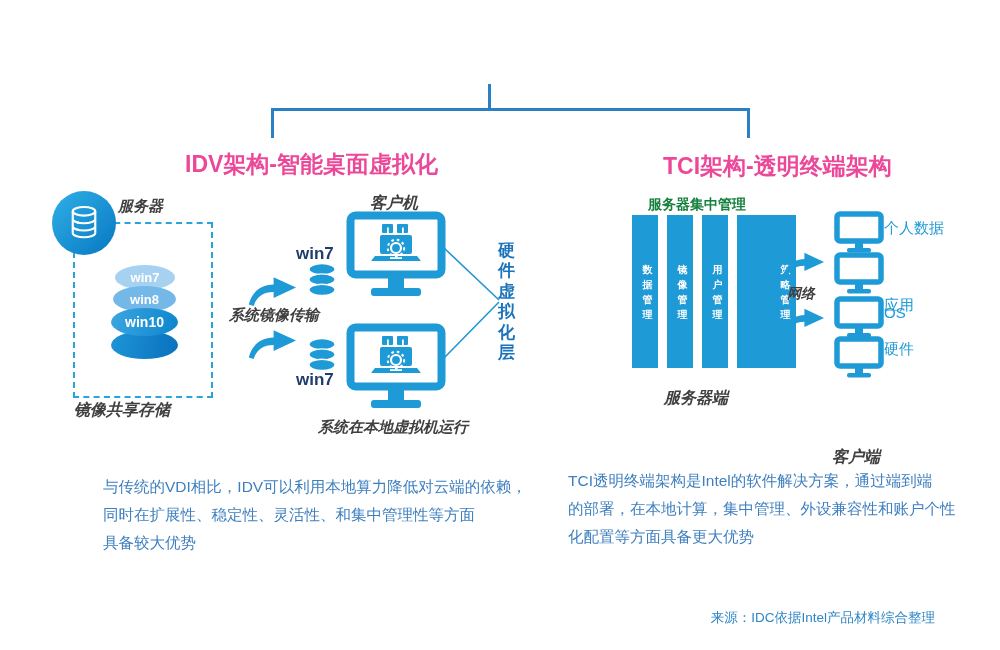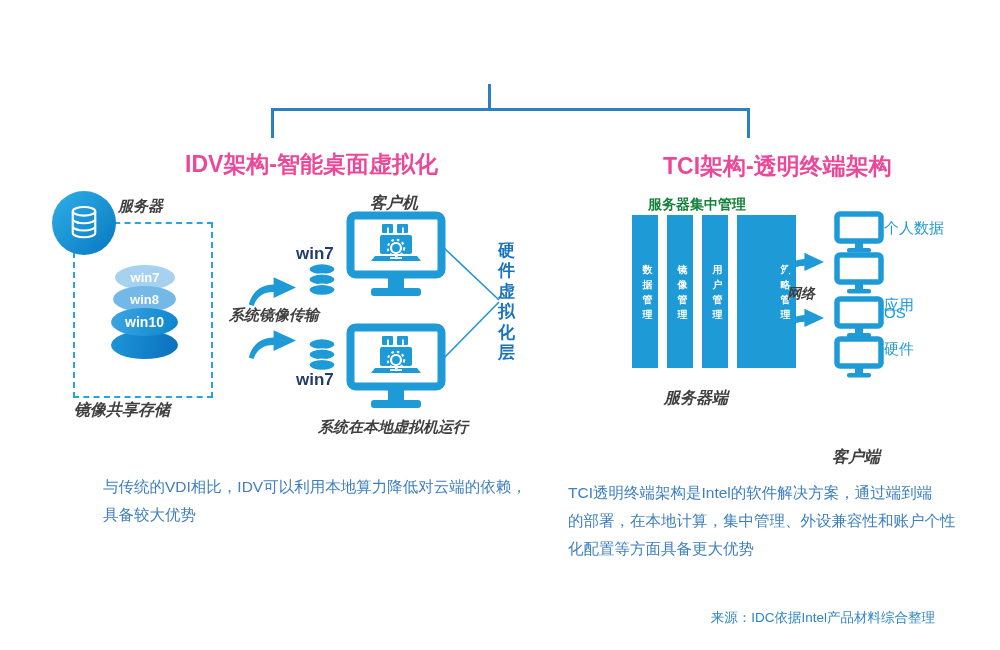--- a/index.html
+++ b/index.html
@@ -236,23 +236,24 @@
       <rect x="21" y="30" width="8" height="7" fill="#1E9AD6"></rect>
       <rect x="13" y="37" width="24" height="4.5" rx="2" fill="#1E9AD6"></rect>
     </svg>
   </span>
   <div class="layer-label" style="left:884px;top:340px;">硬件</div>
 
   <div class="ilabel" style="left:832px;top:400px;font-size:16px;margin-top:47px;">客户端</div>
 
   <div class="desc" style="left:63px;top:473px;margin-left:40px;">
     <div>与传统的VDI相比，IDV可以利用本地算力降低对云端的依赖，</div>
+    <div>同时在扩展性、稳定性、灵活性、和集中管理性等方面</div>
     <div>具备较大优势</div>
   </div>
-  <div class="desc" style="left:568px;top:479px;">
+  <div class="desc" style="left:568px;top:467px;">
     <div>TCI透明终端架构是Intel的软件解决方案，通过端到端</div>
     <div>的部署，在本地计算，集中管理、外设兼容性和账户个性</div>
     <div>化配置等方面具备更大优势</div>
   </div>
 
   <div class="source">来源：IDC依据Intel产品材料综合整理</div>
 
 </div>
 
 </body></html>

